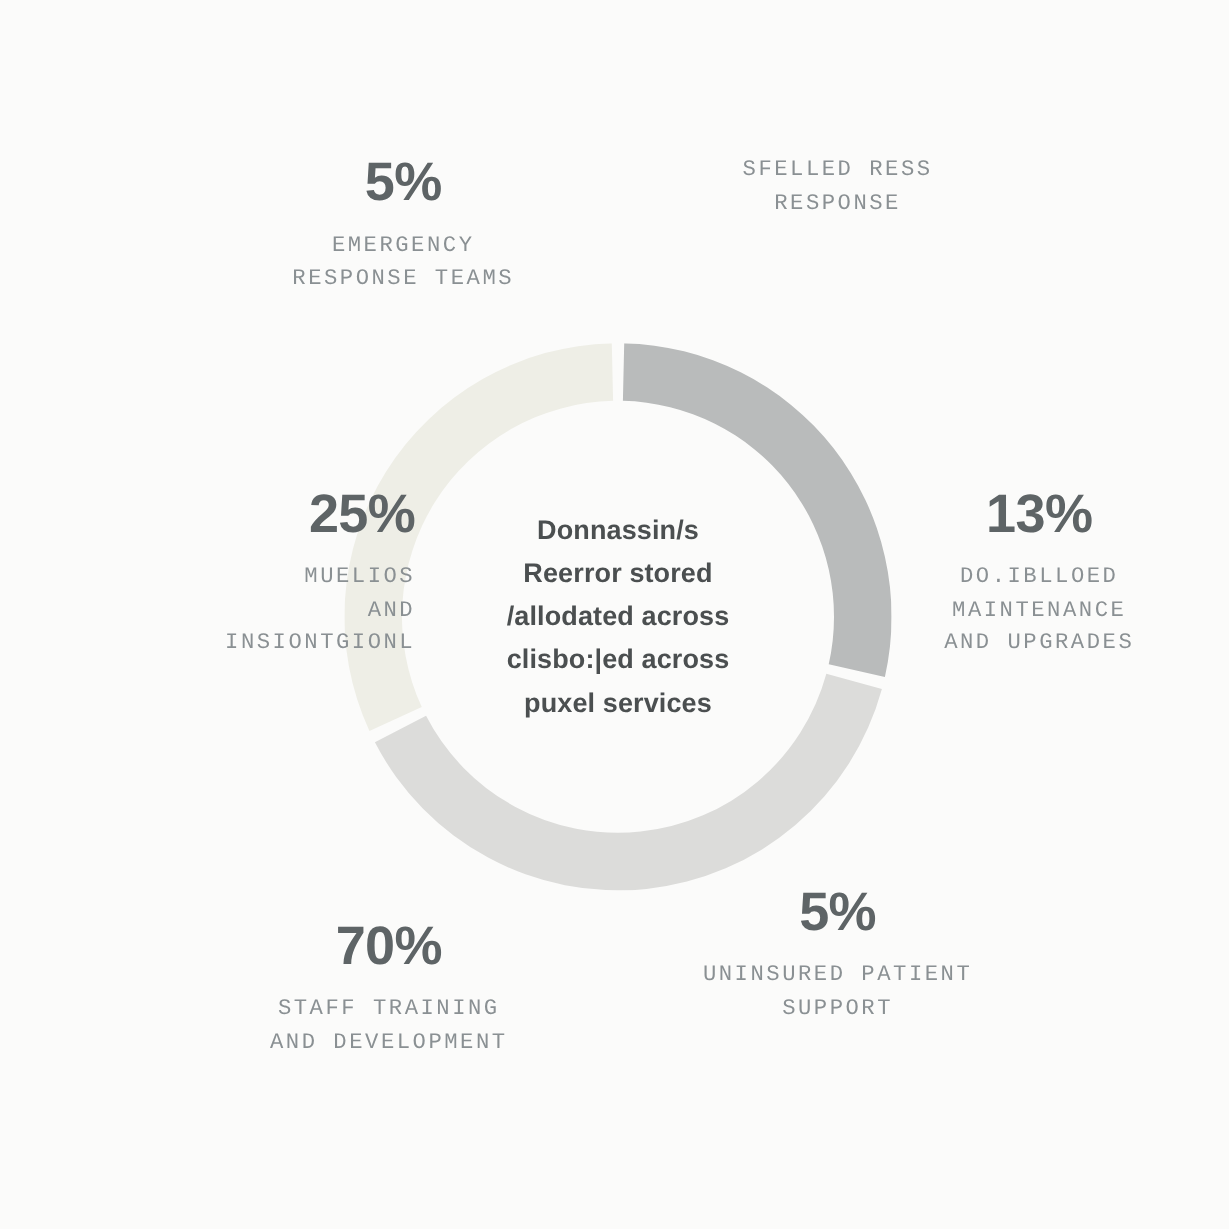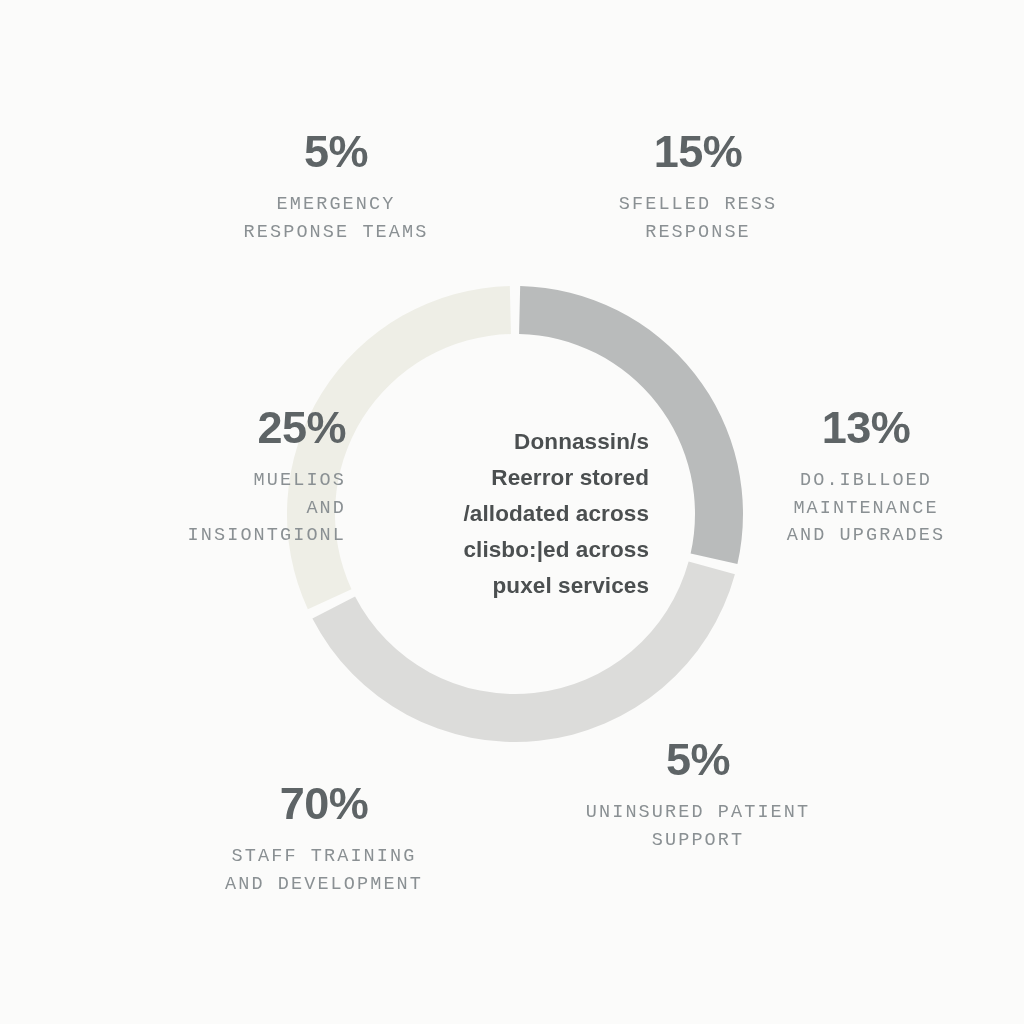--- a/index.html
+++ b/index.html
@@ -43,21 +43,21 @@
     transform: translate(-50%, -50%);
     width: 268px;
     text-align: center;
     color: #4b4f50;
     font-size: 22.5px;
     line-height: 36px;
     font-weight: 700;
     letter-spacing: 0.1px;
     pointer-events: none;
   }
-  #center-text .cline { display: block; white-space: nowrap; text-align: right; }
+  #center-text .cline { display: block; white-space: nowrap; }
 
   
   .callout {
     position: absolute;
     text-align: center;
     color: #6d7476;
   }
   .callout .pct {
     display: block;
     font-size: 45px;
@@ -75,21 +75,21 @@
     color: #8a9093;
     font-weight: 400;
     white-space: nowrap;
     font-family: Liberation Mono, monospace;
   }
 
   #callout-emergency      { left: 186px; top: 128px; width: 300px; }
   #callout-specialized    { left: 548px; top: 128px; width: 300px; }
   #callout-medical        { left:  46px; top: 404px; width: 300px; text-align: right; }
   #callout-facility       { left: 716px; top: 404px; width: 300px; }
-  #callout-staff          { left: 174px; top: 780px; width: 300px; }
+  #callout-staff          { left: 174px; top: 764px; width: 300px; }
   #callout-uninsured      { left: 548px; top: 736px; width: 300px; }
 </style>
 </head>
 <body>
 
 <div id="chart-root">
 
   <div id="donut-wrap">
     <svg id="donut-svg" viewBox="0 0 456 456">
       <g id="donut-segments">
@@ -107,21 +107,20 @@
         <span class="cline">puxel services</span>
       </div>
   </div>
 
   <div class="callout" id="callout-emergency">
     <span class="pct">5%</span>
     <span class="lbl-group"><span class="lbl">EMERGENCY</span><span class="lbl">RESPONSE TEAMS</span></span>
   </div>
 
   <div class="callout" id="callout-specialized">
-    <span class="pct">15%</span>
     <span class="lbl-group"><span class="lbl">SFELLED RESS</span><span class="lbl">RESPONSE</span></span>
   </div>
 
   <div class="callout" id="callout-medical">
     <span class="pct">25%</span>
     <span class="lbl-group"><span class="lbl">MUELIOS</span><span class="lbl">AND</span><span class="lbl">INSIONTGIONL</span></span>
   </div>
 
   <div class="callout" id="callout-facility">
     <span class="pct">13%</span>

